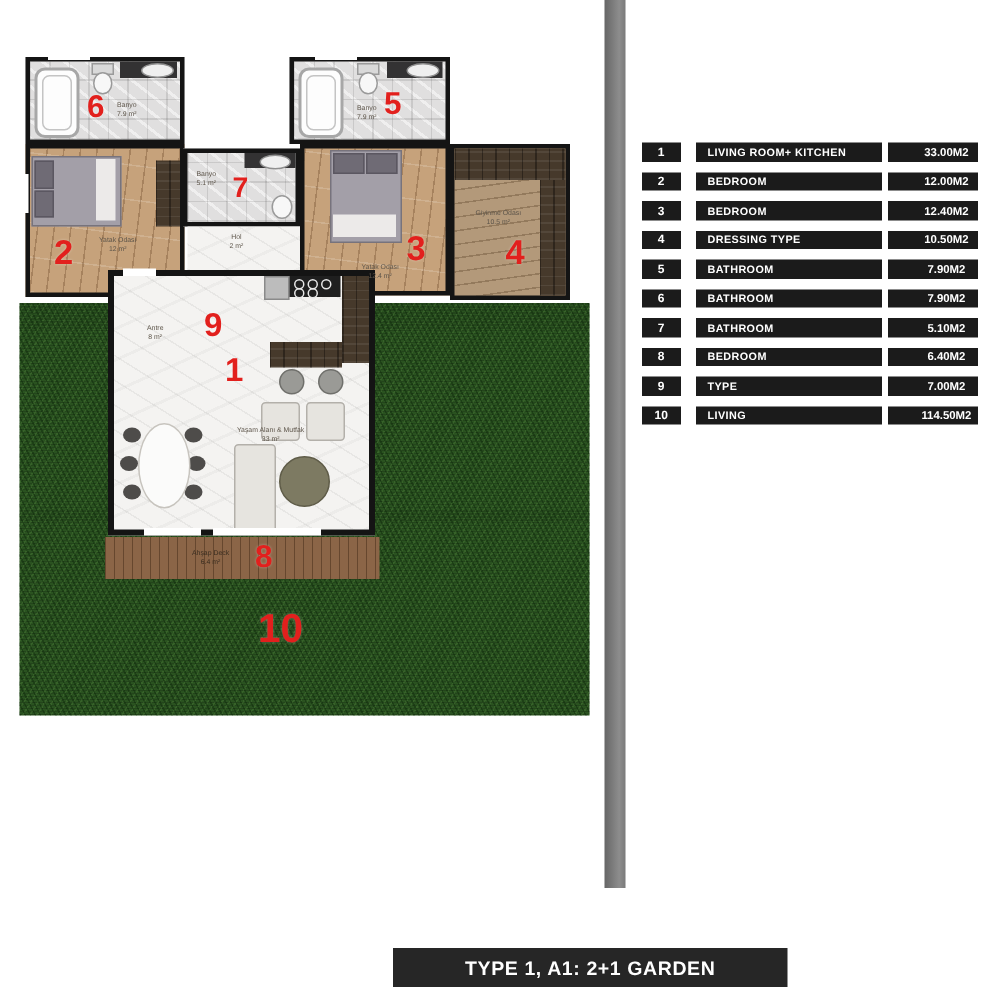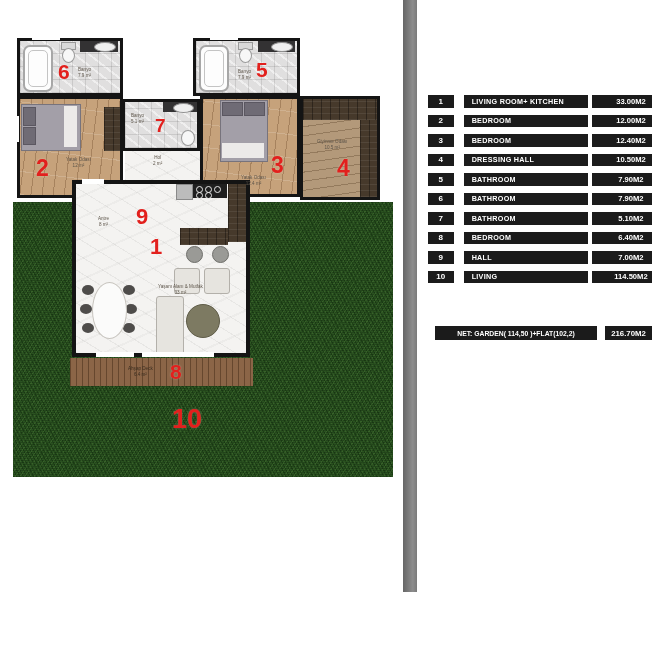--- a/index.html
+++ b/index.html
@@ -245,21 +245,21 @@
       <div class="lname">BEDROOM</div>
       <div class="larea">12.00M2</div>
     </div>
     <div class="lrow">
       <div class="lnum">3</div>
       <div class="lname">BEDROOM</div>
       <div class="larea">12.40M2</div>
     </div>
     <div class="lrow">
       <div class="lnum">4</div>
-      <div class="lname">DRESSING HALL</div>
+      <div class="lname">DRESSING TYPE</div>
       <div class="larea">10.50M2</div>
     </div>
     <div class="lrow">
       <div class="lnum">5</div>
       <div class="lname">BATHROOM</div>
       <div class="larea">7.90M2</div>
     </div>
     <div class="lrow">
       <div class="lnum">6</div>
       <div class="lname">BATHROOM</div>
@@ -270,29 +270,26 @@
       <div class="lname">BATHROOM</div>
       <div class="larea">5.10M2</div>
     </div>
     <div class="lrow">
       <div class="lnum">8</div>
       <div class="lname">BEDROOM</div>
       <div class="larea">6.40M2</div>
     </div>
     <div class="lrow">
       <div class="lnum">9</div>
-      <div class="lname">HALL</div>
+      <div class="lname">TYPE</div>
       <div class="larea">7.00M2</div>
     </div>
     <div class="lrow">
       <div class="lnum">10</div>
       <div class="lname">LIVING</div>
       <div class="larea">114.50M2</div>
     </div>
   </div>
 
-  <div id="netrow" class="abs">
-    <div id="netbox">NET: GARDEN( 114,50 )+FLAT(102,2)</div>
-    <div id="netarea">216.70M2</div>
-  </div>
-
+
+  <div id="title-bar" class="abs">TYPE 1, A1: 2+1 GARDEN</div>
 
 </div>
 
 </body></html>

